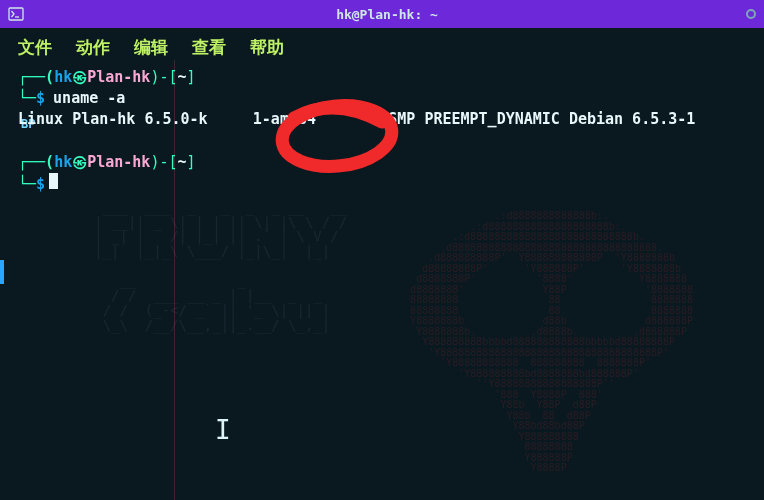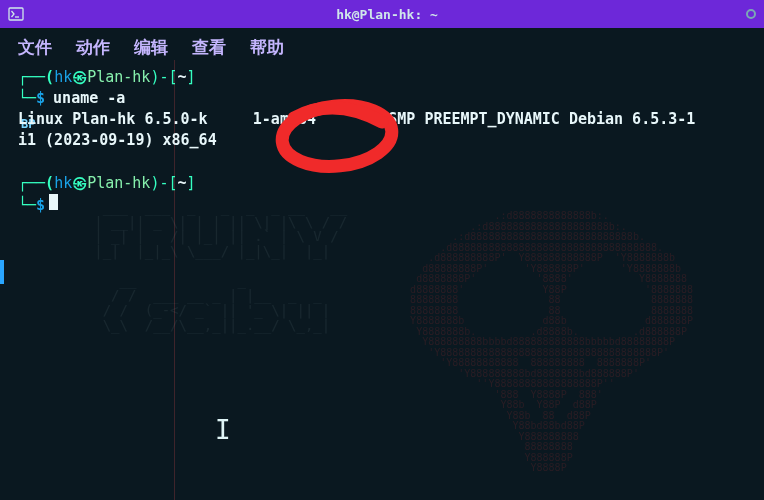--- a/index.html
+++ b/index.html
@@ -37,38 +37,38 @@
       border: 2px solid #7aa8b5;
       border-radius: 50%;
       margin-left: 8px;
     }
     .menubar {
       display: flex;
       gap: 24px;
       padding: 8px 18px;
       font-size: 17px;
       font-weight: bold;
-      color: #c4b5fd;
+      color: #bef264;
     }
     .menubar span { cursor: pointer; }
     .terminal {
       padding: 0 18px;
       font-size: 15px;
       line-height: 1.4;
       position: relative;
     }
     .prompt-line {
       display: flex;
       align-items: baseline;
       white-space: pre;
     }
     .bracket { color: #35ffc1; }
-    .user { color: #1aa3e8; font-weight: normal; text-align: center; }
+    .user { color: #1aa3e8; font-weight: bold; text-align: center; }
     .atsym { color: #35ffc1; font-weight: bold; }
-    .host { color: #86efac; font-weight: normal; }
+    .host { color: #f9a8d4; font-weight: bold; }
     .tilde { color: #e8f7fa; font-weight: bold; }
     .connector {
       color: #35ffc1;
       font-weight: bold;
       margin-right: 0;
     }
     .dollar { color: #1aa3e8; font-weight: bold; }
     .cmd { color: #e8f7fa; font-weight: bold; margin-left: 8px; }
     .output { color: #e8f7fa; white-space: pre-wrap; font-weight: bold; }
     .cursor {
@@ -181,21 +181,20 @@
 <div class="bp-badge">BP</div>
 
 <div class="terminal">
   <div class="prompt-line">
     <span class="connector">┌──(</span><span class="user">hk</span><span class="atsym">㉿</span><span class="host">Plan-hk</span><span class="bracket">)-[</span><span class="tilde">~</span><span class="bracket">]</span>
   </div>
   <div class="prompt-line">
     <span class="connector">└─</span><span class="dollar">$</span><span class="cmd">uname -a</span>
   </div>
   <div class="output"><span>Linux Plan-hk 6.5.0-k</span>     <span>1-amd64</span>        <span>SMP PREEMPT_DYNAMIC Debian 6.5.3-1</span></div>
-  <div class="output">i1 (2023-09-19) x86_64</div>
 
   <div style="height:22px"></div>
 
   <div class="prompt-line">
     <span class="connector">┌──(</span><span class="user">hk</span><span class="atsym">㉿</span><span class="host">Plan-hk</span><span class="bracket">)-[</span><span class="tilde">~</span><span class="bracket">]</span>
   </div>
   <div class="prompt-line">
     <span class="connector">└─</span><span class="dollar">$</span><span class="cursor"></span>
   </div>
 </div>

